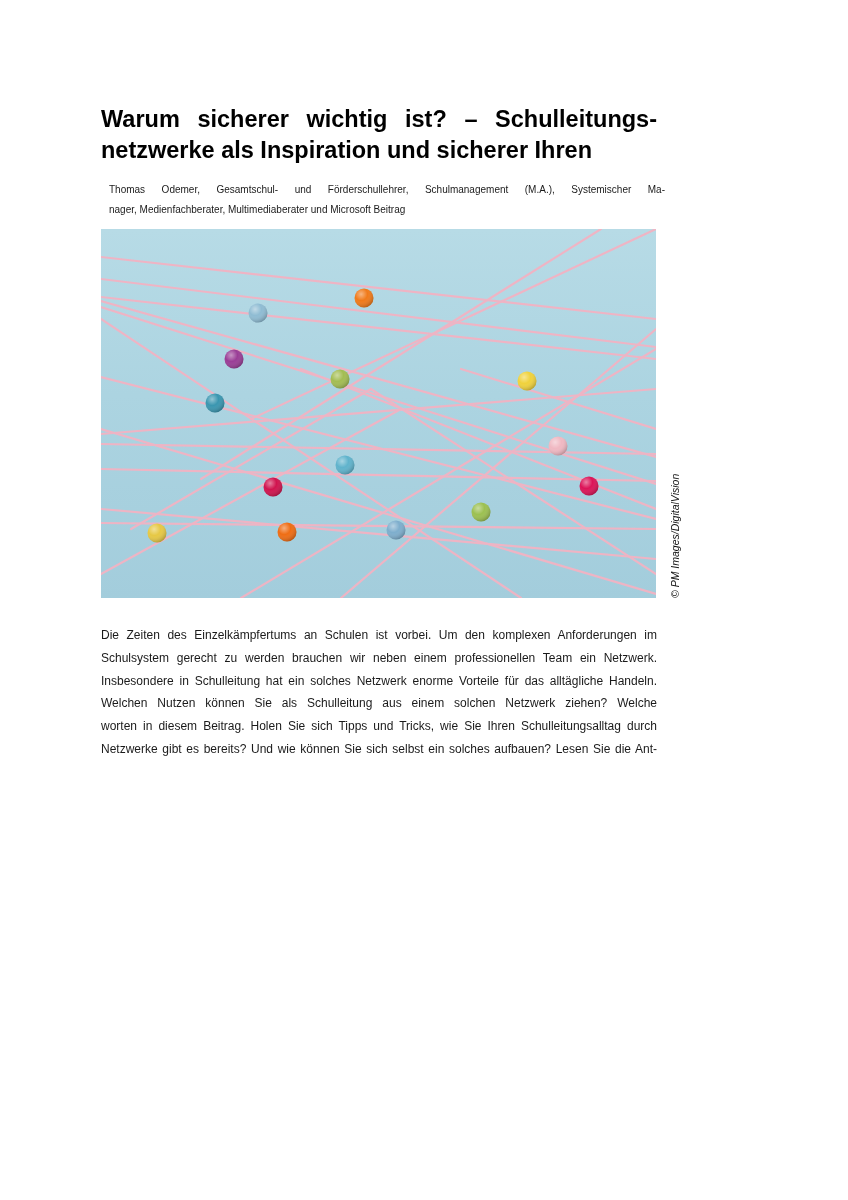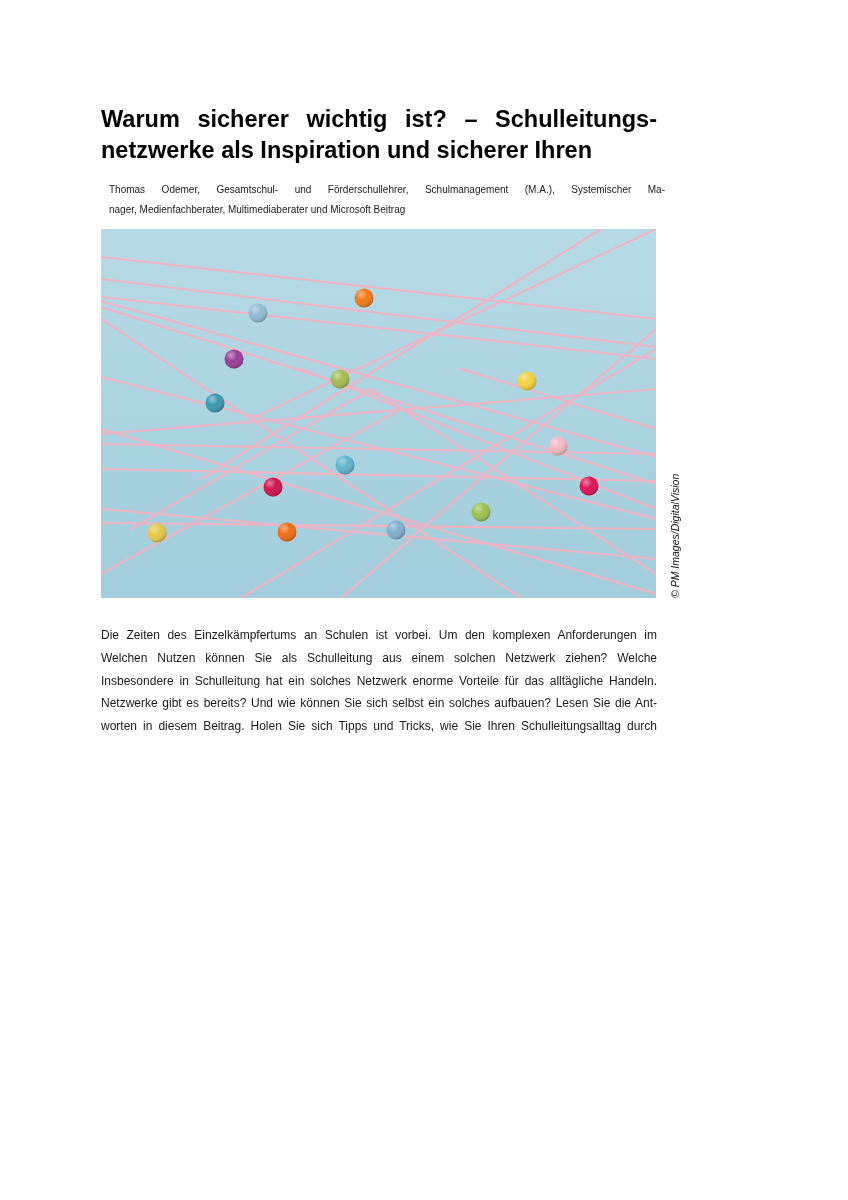--- a/index.html
+++ b/index.html
@@ -216,19 +216,20 @@
             <circle cx="295" cy="301" r="9.5" fill="url(#beadShade)"></circle>
           </g>
         </g>
     </svg>
   </div>
 
   <div class="credit">© PM Images/DigitalVision</div>
 
   <p class="body-text">
     <span class="line justify">Die Zeiten des Einzelkämpfertums an Schulen ist vorbei. Um den komplexen Anforderungen im</span>
+    <span class="line justify">Schulsystem gerecht zu werden brauchen wir neben einem professionellen Team ein Netzwerk.</span>
+    <span class="line justify">Insbesondere in Schulleitung hat ein solches Netzwerk enorme Vorteile für das alltägliche Handeln.</span>
     <span class="line justify">Welchen Nutzen können Sie als Schulleitung aus einem solchen Netzwerk ziehen? Welche</span>
-    <span class="line justify">Insbesondere in Schulleitung hat ein solches Netzwerk enorme Vorteile für das alltägliche Handeln.</span>
+    <span class="line justify">worten in diesem Beitrag. Holen Sie sich Tipps und Tricks, wie Sie Ihren Schulleitungsalltag durch</span>
     <span class="line justify">Netzwerke gibt es bereits? Und wie können Sie sich selbst ein solches aufbauen? Lesen Sie die Ant-</span>
-    <span class="line justify">worten in diesem Beitrag. Holen Sie sich Tipps und Tricks, wie Sie Ihren Schulleitungsalltag durch</span>
   </p>
 
 </div>
 
 </body></html>

